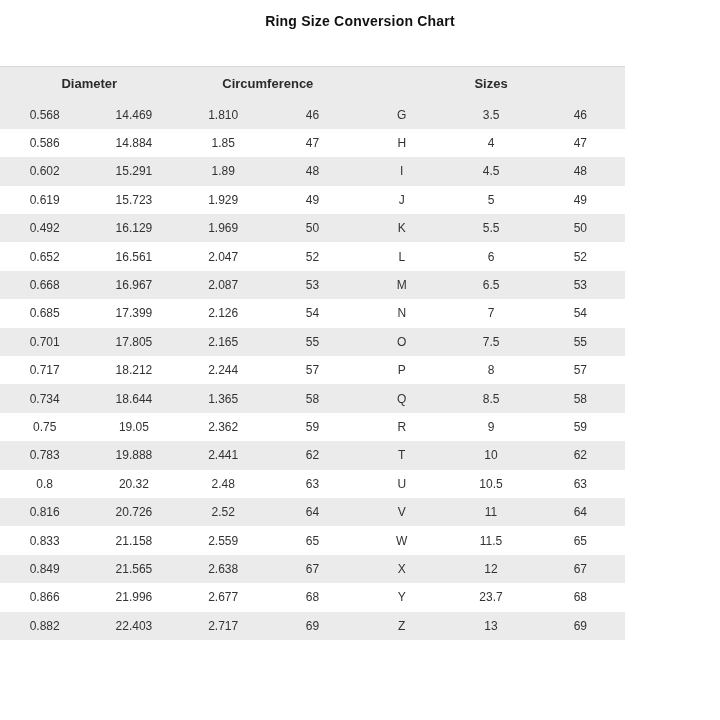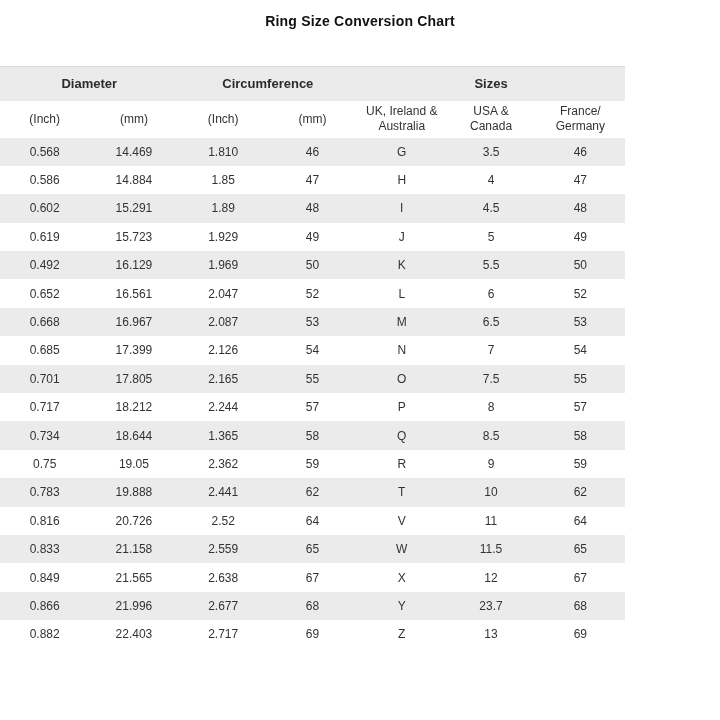--- a/index.html
+++ b/index.html
@@ -66,29 +66,20 @@
 
   <div class="page-title">Ring Size Conversion Chart</div>
 
   <table class="conversion-table">
     <thead>
       <tr class="group-row">
         <th colspan="2">Diameter</th>
         <th colspan="2">Circumference</th>
         <th colspan="3">Sizes</th>
       </tr>
-      <tr class="subheader-row">
-        <th>(Inch)</th>
-        <th>(mm)</th>
-        <th>(Inch)</th>
-        <th>(mm)</th>
-        <th>UK, Ireland &amp; Australia</th>
-        <th>USA &amp; Canada</th>
-        <th>France/ Germany</th>
-      </tr>
     </thead>
     <tbody id="table-body">
         <tr>
           <td>0.568</td>
           <td>14.469</td>
           <td>1.810</td>
           <td>46</td>
           <td>G</td>
           <td>3.5</td>
           <td>46</td>
@@ -195,20 +186,29 @@
         <tr>
           <td>0.783</td>
           <td>19.888</td>
           <td>2.441</td>
           <td>62</td>
           <td>T</td>
           <td>10</td>
           <td>62</td>
         </tr>
         <tr>
+          <td>0.8</td>
+          <td>20.32</td>
+          <td>2.48</td>
+          <td>63</td>
+          <td>U</td>
+          <td>10.5</td>
+          <td>63</td>
+        </tr>
+        <tr>
           <td>0.816</td>
           <td>20.726</td>
           <td>2.52</td>
           <td>64</td>
           <td>V</td>
           <td>11</td>
           <td>64</td>
         </tr>
         <tr>
           <td>0.833</td>

